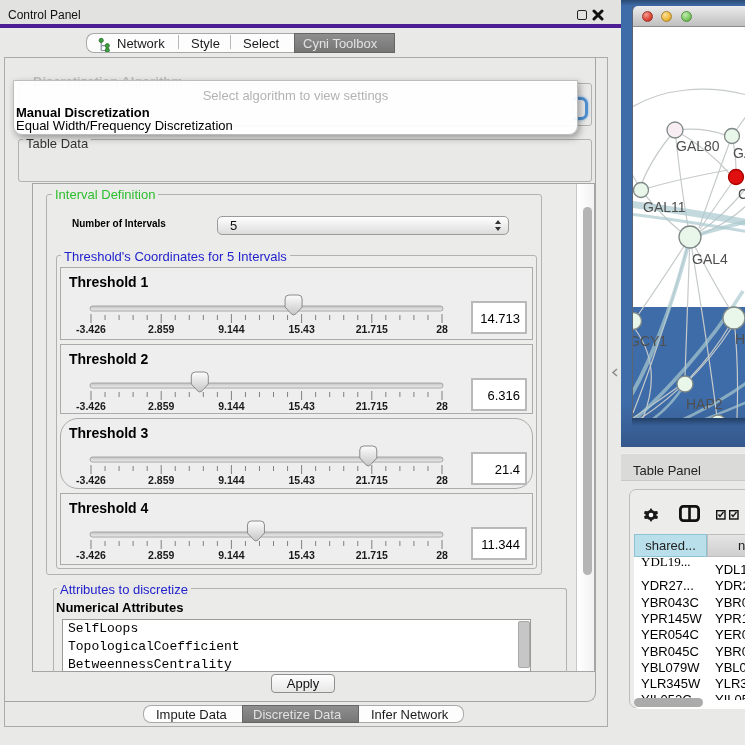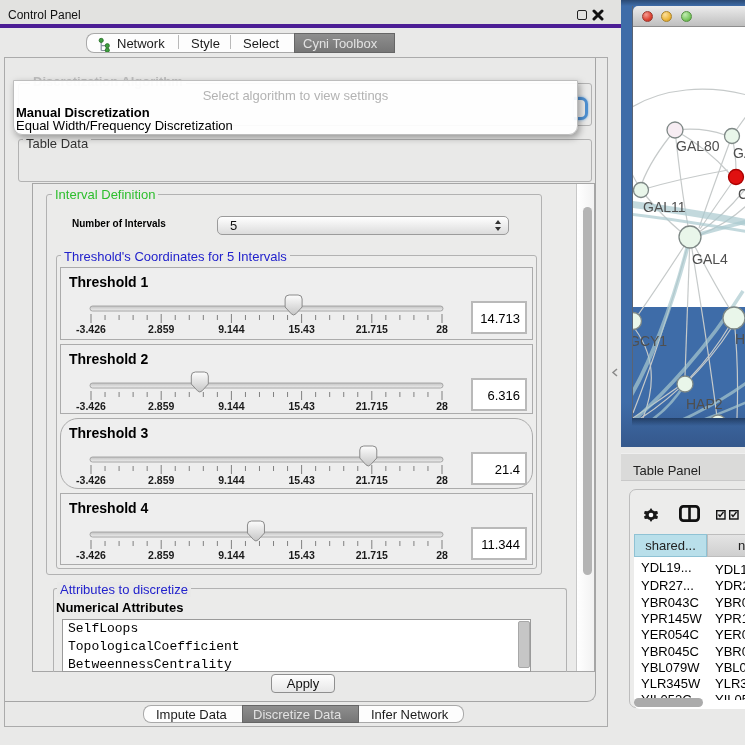--- a/index.html
+++ b/index.html
@@ -447,21 +447,21 @@
     <svg style="position:absolute; left:86px; top:20px;" width="24" height="10" viewBox="0 0 24 10">
       <rect x="0.7" y="0.7" width="8.3" height="8.3" fill="none" stroke="#111" stroke-width="1.4"></rect>
       <path d="M2.5 4.5 L4 6.5 L7.5 2" stroke="#111" stroke-width="1.3" fill="none"></path>
       <rect x="13.7" y="0.7" width="8.3" height="8.3" fill="none" stroke="#111" stroke-width="1.4"></rect>
       <path d="M15.5 4.5 L17 6.5 L20.5 2" stroke="#111" stroke-width="1.3" fill="none"></path>
     </svg>
     <div style="position:absolute; left:4px; top:44px; width:129px; height:175px; background:#FFF; border-radius:0 0 0 6px;"></div>
     <div class="th1">shared...</div>
     <div class="th2">na</div>
     <div id="rows" style="position:absolute; left:0; top:0; width:130px; height:210px; overflow:hidden;">
-        <div class="trow" style="left:11px; top:70px;">YDL19...</div>
+        <div class="trow" style="left:11px; top:64px;font-family:Liberation Serif, serif;">YDL19...</div>
         <div class="trow" style="left:85px; top:72px; width:45px; overflow:hidden; white-space:nowrap;">YDL194W</div>
         <div class="trow" style="left:11px; top:88.3px;">YDR27...</div>
         <div class="trow" style="left:85px; top:88.3px; width:45px; overflow:hidden; white-space:nowrap;">YDR277C</div>
         <div class="trow" style="left:11px; top:104.6px;">YBR043C</div>
         <div class="trow" style="left:85px; top:104.6px; width:45px; overflow:hidden; white-space:nowrap;">YBR043C</div>
         <div class="trow" style="left:11px; top:120.9px;">YPR145W</div>
         <div class="trow" style="left:85px; top:120.9px; width:45px; overflow:hidden; white-space:nowrap;">YPR145W</div>
         <div class="trow" style="left:11px; top:137.2px;">YER054C</div>
         <div class="trow" style="left:85px; top:137.2px; width:45px; overflow:hidden; white-space:nowrap;">YER054C</div>
         <div class="trow" style="left:11px; top:153.5px;">YBR045C</div>

